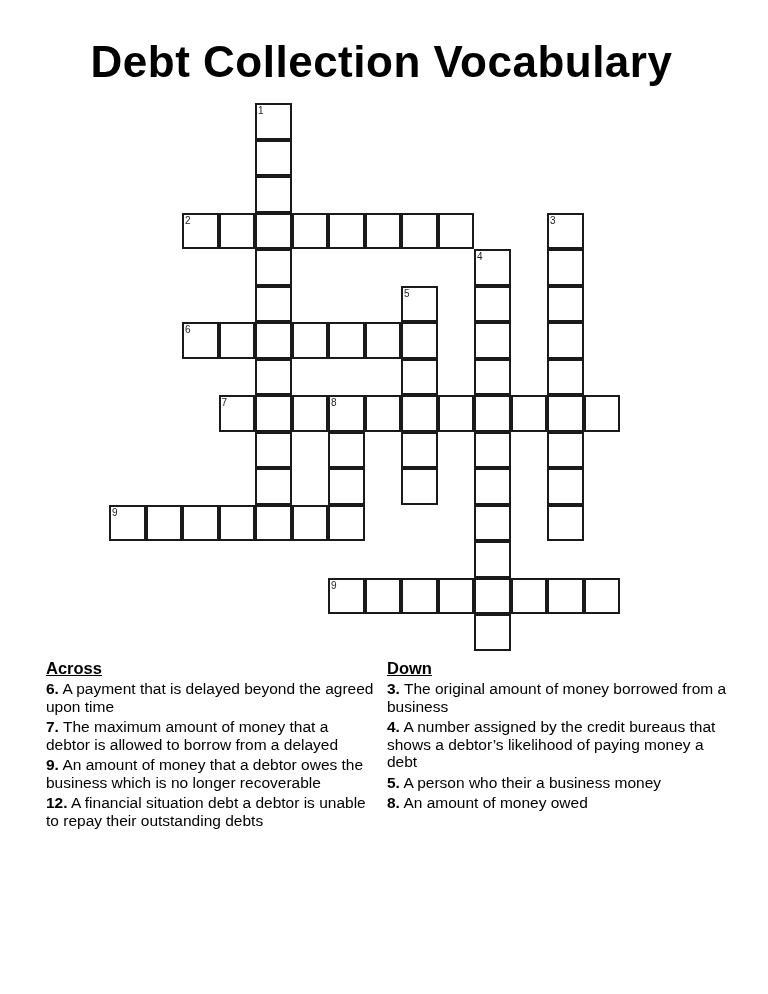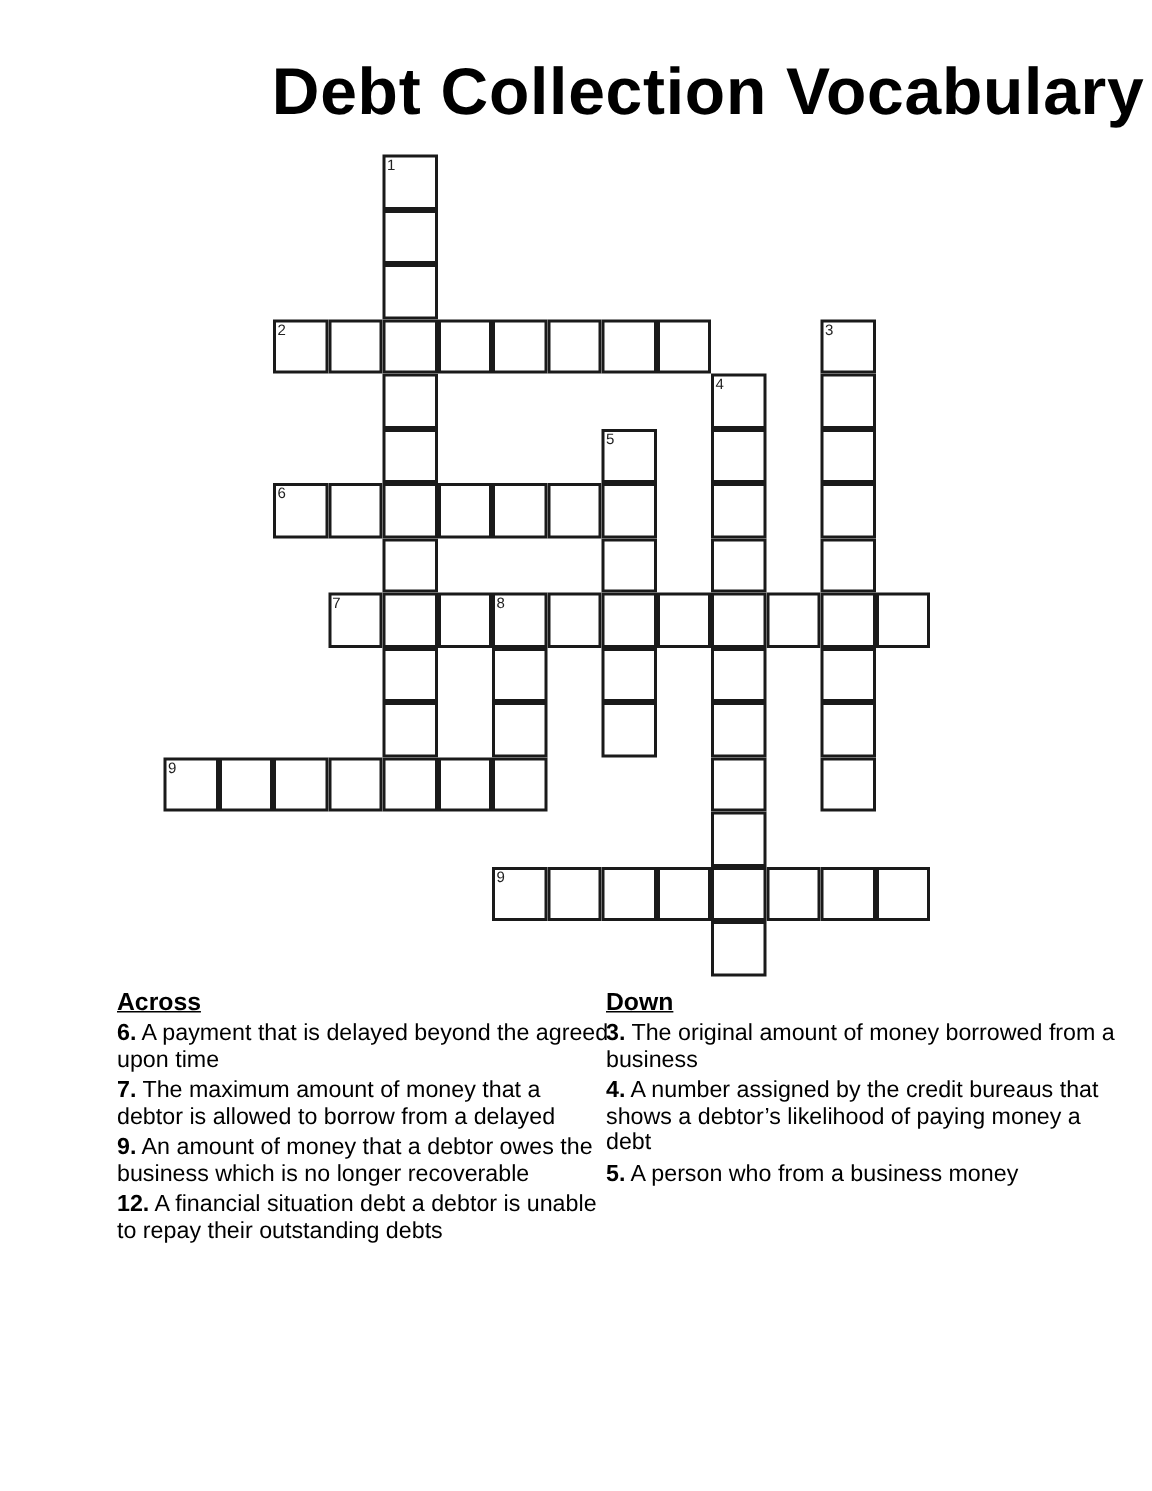--- a/index.html
+++ b/index.html
@@ -1,23 +1,23 @@
 <!DOCTYPE html>
 <html><head>
 <meta charset="utf-8">
 <style>
   html,body{margin:0;padding:0;background:#fff;}
   body{width:768px;height:994px;position:relative;overflow:hidden;font-family:"Liberation Sans",sans-serif;color:#000;}
-  .title{position:absolute;left:0;top:36px;width:763px;text-align:right;font-weight:bold;font-size:44px;letter-spacing:0.5px;line-height:52px;}
+  .title{position:absolute;left:0;top:36px;width:763px;text-align:center;font-weight:bold;font-size:44px;letter-spacing:0.5px;line-height:52px;}
   #grid{position:absolute;left:0;top:0;width:768px;height:660px;}
   .cell{position:absolute;width:36.5px;height:36.5px;box-sizing:border-box;border:2px solid #1a1a1a;background:#fff;margin-left:-1px;margin-top:-1px;}
   .cell .num{position:absolute;left:1px;top:0px;font-size:10px;color:#222;line-height:11px;}
   .clues{position:absolute;top:658px;font-size:15.5px;line-height:17.5px;}
-  .clues.across{left:46px;width:330px;margin-left:32px;}
-  .clues.down{left:387px;width:340px;margin-left:17px;}
+  .clues.across{left:46px;width:330px;}
+  .clues.down{left:387px;width:340px;}
   .clues h3{margin:0 0 2px 0;font-size:16.5px;font-weight:bold;text-decoration:underline;line-height:20px;}
   .clue{margin:0 0 3px 0;}
   .clue b{font-weight:bold;}
 </style>
 </head>
 <body>
 
 <div class="title">Debt Collection Vocabulary</div>
 
 <div id="grid">
@@ -120,14 +120,15 @@
   <div class="clue"><b>6.</b><span> A payment that is delayed beyond the agreed upon time</span></div>
   <div class="clue"><b>7.</b><span> The maximum amount of money that a debtor is allowed to borrow from a delayed</span></div>
   <div class="clue"><b>9.</b><span> An amount of money that a debtor owes the business which is no longer recoverable</span></div>
   <div class="clue"><b>12.</b><span> A financial situation debt a debtor is unable to repay their outstanding debts</span></div>
 </div>
 
 <div class="clues down">
   <h3>Down</h3>
   <div class="clue"><b>3.</b><span> The original amount of money borrowed from a business</span></div>
   <div class="clue"><b>4.</b><span> A number assigned by the credit bureaus that shows a debtor’s likelihood of paying money a debt</span></div>
-  <div class="clue"><b>5.</b><span> A person who from a business money</span></div>
+  <div class="clue"><b>5.</b><span> A person who their a business money</span></div>
+  <div class="clue"><b>8.</b><span> An amount of money owed</span></div>
 </div>
 
 </body></html>

